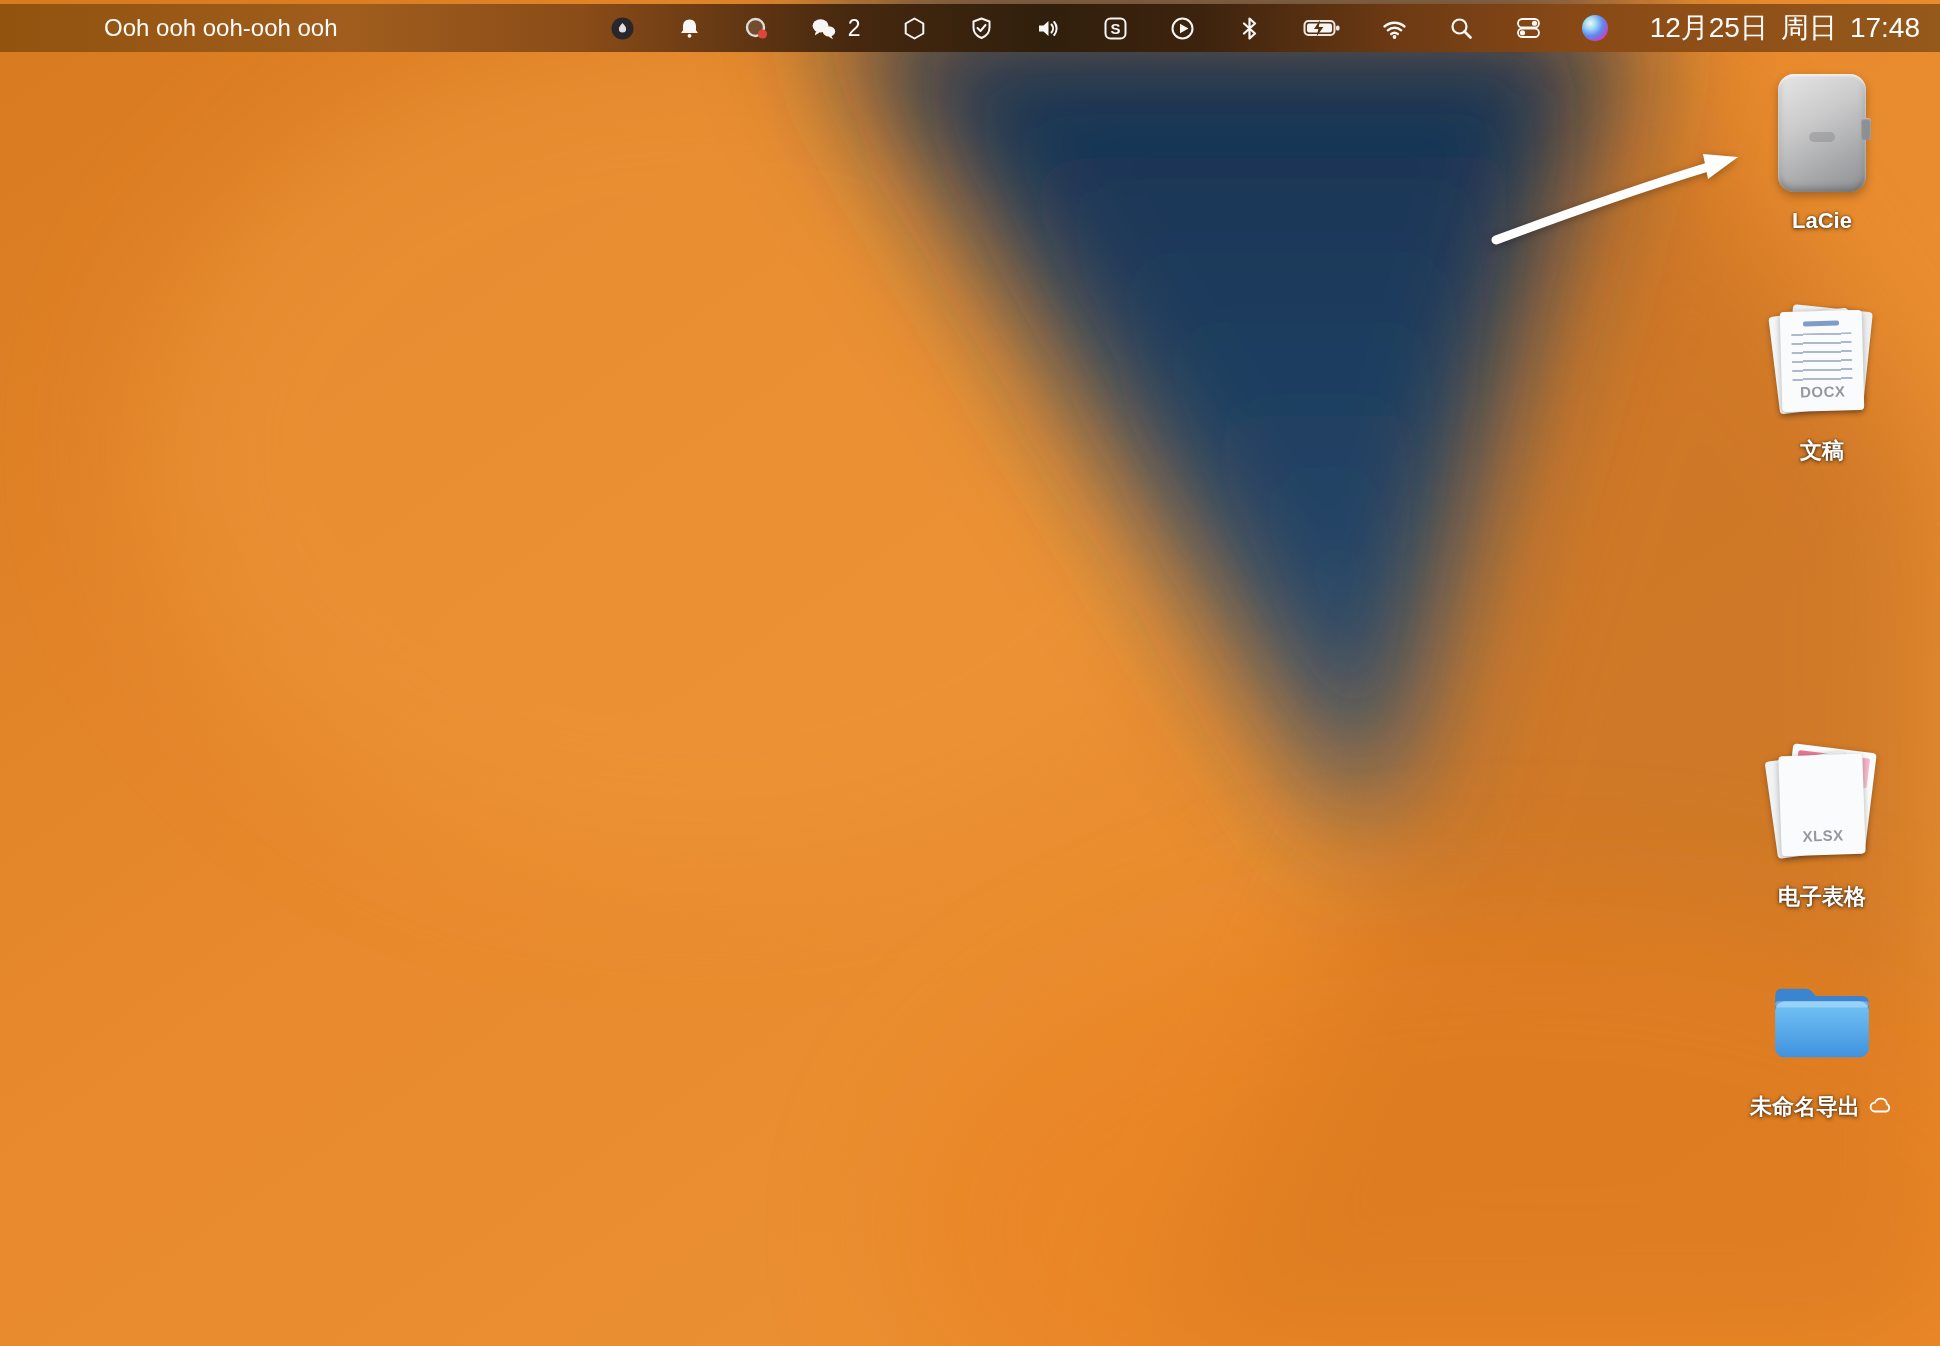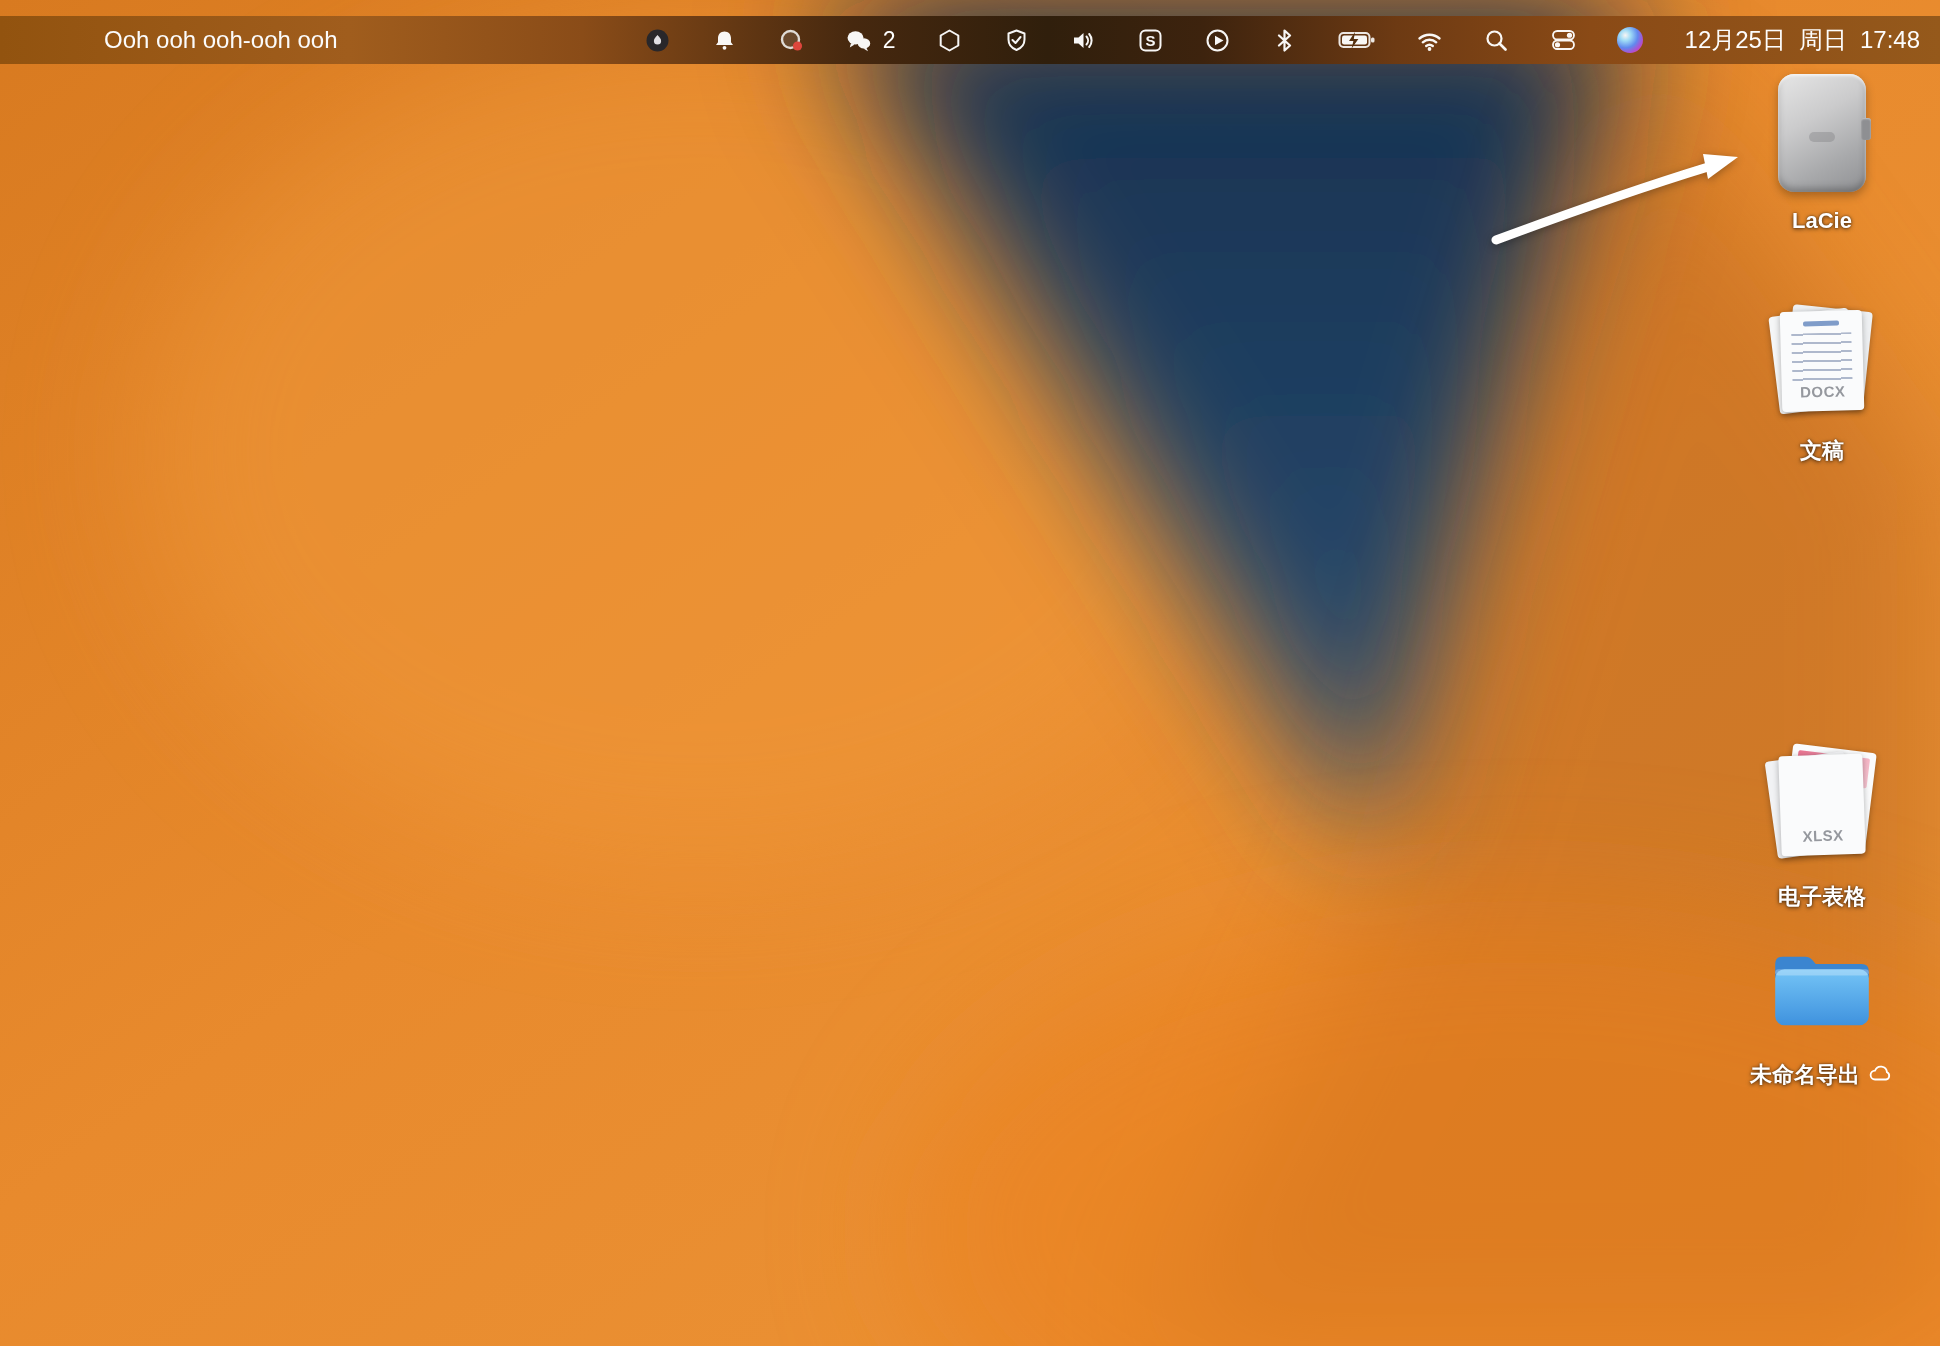--- a/index.html
+++ b/index.html
@@ -4,52 +4,52 @@
 <style>
   * { margin:0; padding:0; box-sizing:border-box; }
   html,body { width:1940px; height:1346px; overflow:hidden;
               font-family:"Liberation Sans","DejaVu Sans",sans-serif; }
   .desktop { position:absolute; inset:0; }
   .wallpaper { position:absolute; inset:0; }
   .wallpaper svg { display:block; }
 
   
   .menubar {
-    position:absolute; top:16px; left:0; right:0; height:48px;
+    position:absolute; top:4px; left:0; right:0; height:48px;
     background:linear-gradient(90deg,#92530f 0%,#a05d1d 18%,#8a4c18 30%,
                #46280f 44%,#301f0c 54%,#3d230e 62%,#6d3a13 72%,
                #8a4a16 82%,#95591b 100%);
     color:#fff; z-index:50;padding-left:28px;
   }
   .now-playing { position:absolute; left:104px; top:0; height:48px;
     display:flex; align-items:center; font-size:24px; color:#fbfbfb; }
   .menubar-right { position:absolute; right:20px; top:0; height:48px;
     display:flex; align-items:center; gap:40px; }
   .mb-icon { display:flex; align-items:center; height:48px; opacity:.96; }
   .mb-icon svg { display:block; }
   .wechat-wrap { display:flex; align-items:center; gap:10px; }
   .wechat-badge { font-size:23px; color:#fff; }
   .siri-ball { width:26px; height:26px; border-radius:50%;
     background:radial-gradient(circle at 32% 32%, #fdfdfd 0%, #9fe1ff 22%,
                #5f8cf7 50%, #b14fd8 72%, #e8518f 88%, #5a2a7a 100%); }
-  .clock { display:flex; align-items:center; gap:13px; font-size:24px;
+  .clock { display:flex; align-items:center; gap:13px; font-size:28px;
     color:#fdfdfd; margin-left:2px; }
 
   
   .desk-item { position:absolute; left:1724px; width:196px;
     display:flex; flex-direction:column; align-items:center; cursor:default;justify-content:space-between; }
   .desk-label { font-size:22px; font-weight:600; color:#fff; text-align:center;
     text-shadow:0 1px 4px rgba(0,0,0,.65), 0 0 2px rgba(0,0,0,.45); }
   .label-row { display:flex; align-items:center; gap:8px; justify-content:center; }
 
   #item-lacie { top:74px; }
   #item-docs  { top:306px; }
   #item-images{ top:548px; }
   #item-sheets{ top:748px; }
-  #item-folder{ top:940px; }
+  #item-folder{ top:972px; }
 
   .lacie-ssd { width:88px; height:118px; border-radius:16px; position:relative;
     background:linear-gradient(150deg,#e6e6e6 0%,#cbcbcc 38%,#a8a9ab 72%,#8f9093 100%);
     box-shadow:inset 0 2px 3px rgba(255,255,255,.75), inset 0 -4px 7px rgba(0,0,0,.25),
                0 4px 10px rgba(0,0,0,.28);
     margin-bottom:16px; }
   .lacie-ssd::before { content:""; position:absolute; right:-5px; top:44px;
     width:10px; height:22px; border-radius:3px; background:#8e8f92;
     box-shadow:inset 0 1px 2px rgba(255,255,255,.5); }
   .lacie-ssd::after { content:""; position:absolute; left:50%; top:58px;

